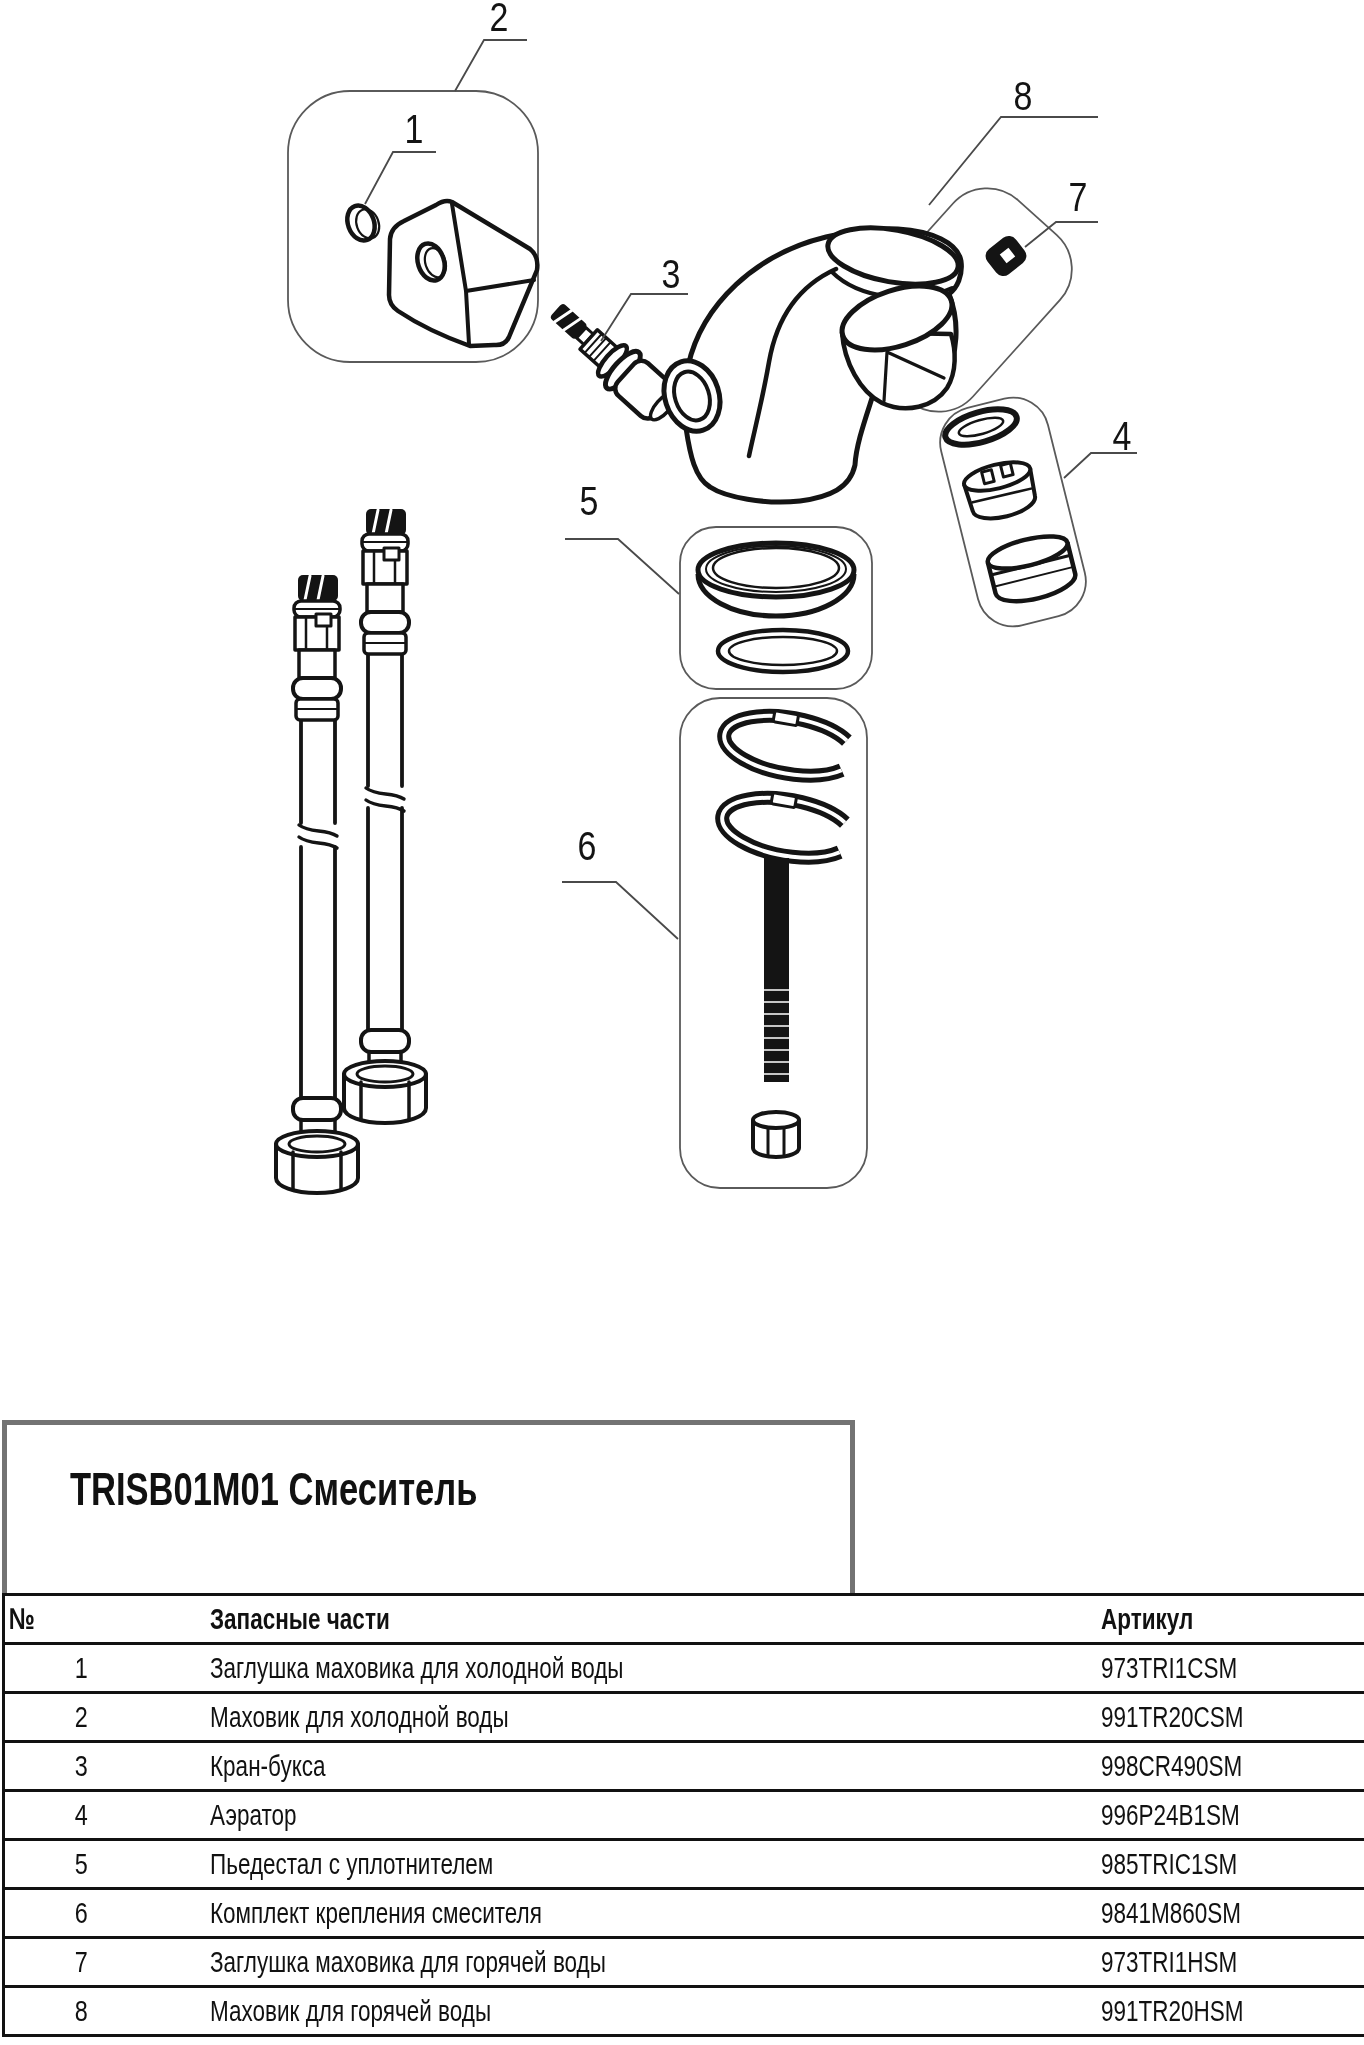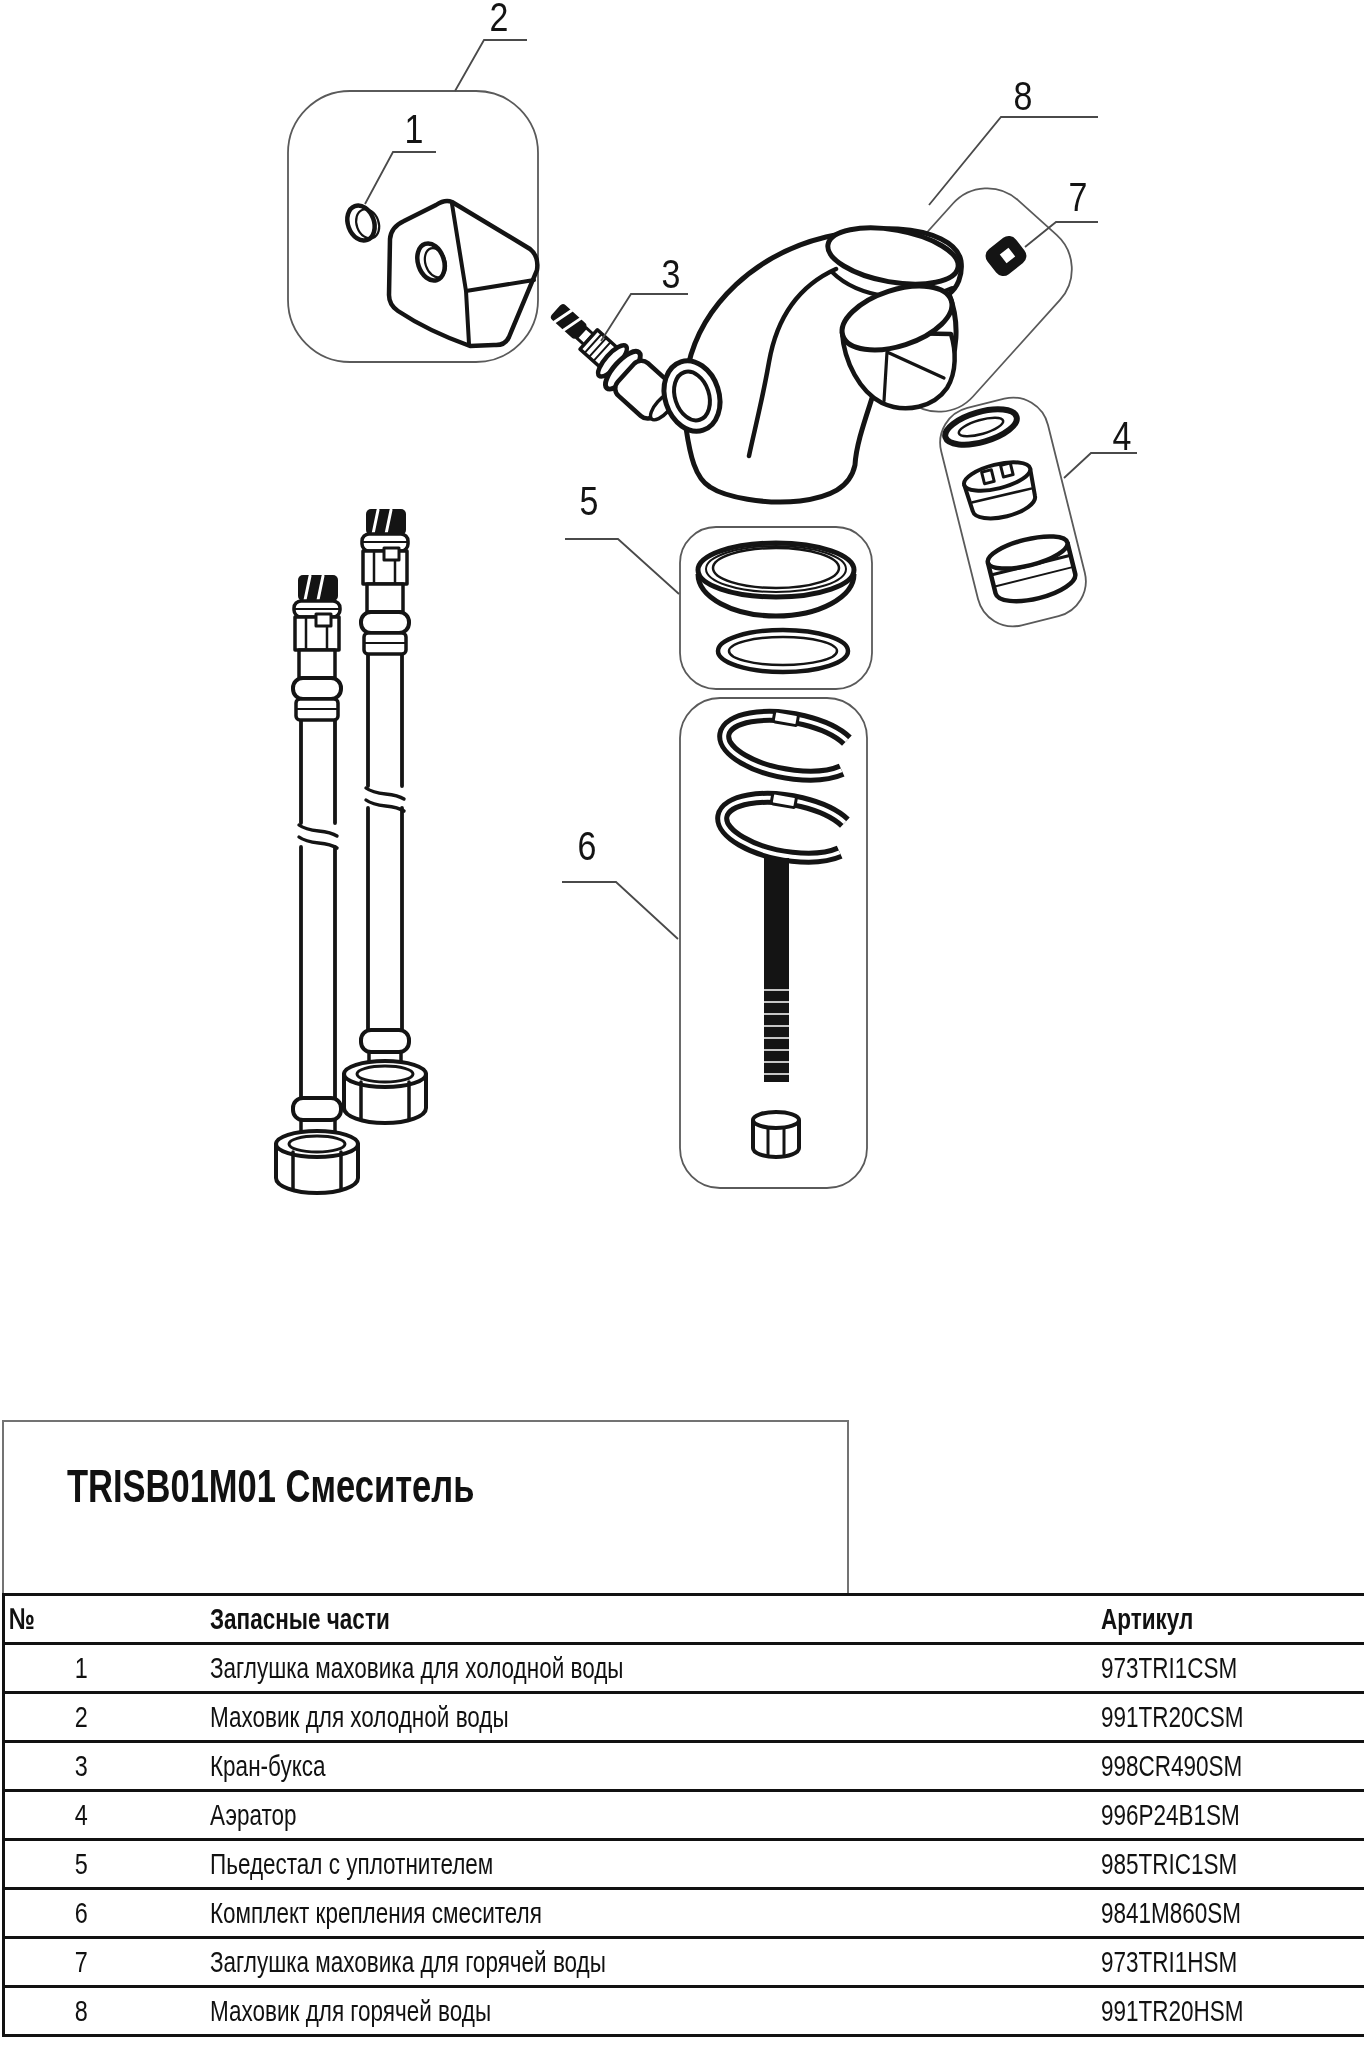--- a/index.html
+++ b/index.html
@@ -1,21 +1,21 @@
 <!DOCTYPE html>
 <html><head>
 <meta charset="utf-8">
 <style>
   html,body{margin:0;padding:0;background:#ffffff;}
   .page{position:relative;width:1364px;height:2045px;background:#fff;overflow:hidden;
         font-family:"Liberation Sans",sans-serif;color:#111;}
   svg{position:absolute;left:0;top:0;}
   svg text{font-family:"Liberation Sans",sans-serif;font-size:40px;fill:#141414;text-anchor:middle;}
   .title-box{position:absolute;left:2px;top:1420px;width:780px;height:167px;
-             border:2px solid #737373;background:#fff;padding:40px 0 0 63px;box-sizing:content-box;}
+             border:5px solid #737373;background:#fff;padding:40px 0 0 63px;box-sizing:content-box;}
   .title-box .tl{display:block;font-size:46px;font-weight:700;line-height:48px;white-space:nowrap;}
   .cond{display:inline-block;transform:scaleX(0.75);transform-origin:0 50%;white-space:nowrap;}
   .cond-c{display:inline-block;transform:scaleX(0.78);transform-origin:50% 50%;white-space:nowrap;}
   table.parts{position:absolute;left:2px;top:1593px;width:1359px;border-collapse:collapse;
               border:3px solid #111;table-layout:fixed;background:#fff;}
   table.parts td,table.parts th{border-top:3px solid #111;border-bottom:3px solid #111;
               height:46px;font-size:30px;vertical-align:middle;padding:0;overflow:hidden;}
   table.parts th{font-weight:700;text-align:left;}
   .col-num{width:153px;text-align:center;}
   th.col-num{text-align:center;}

